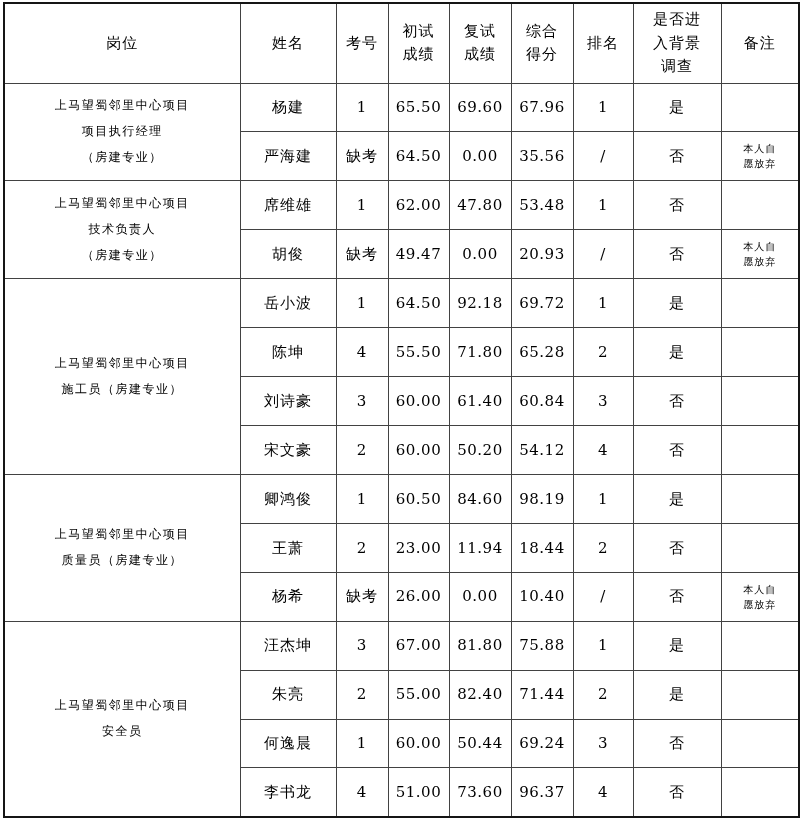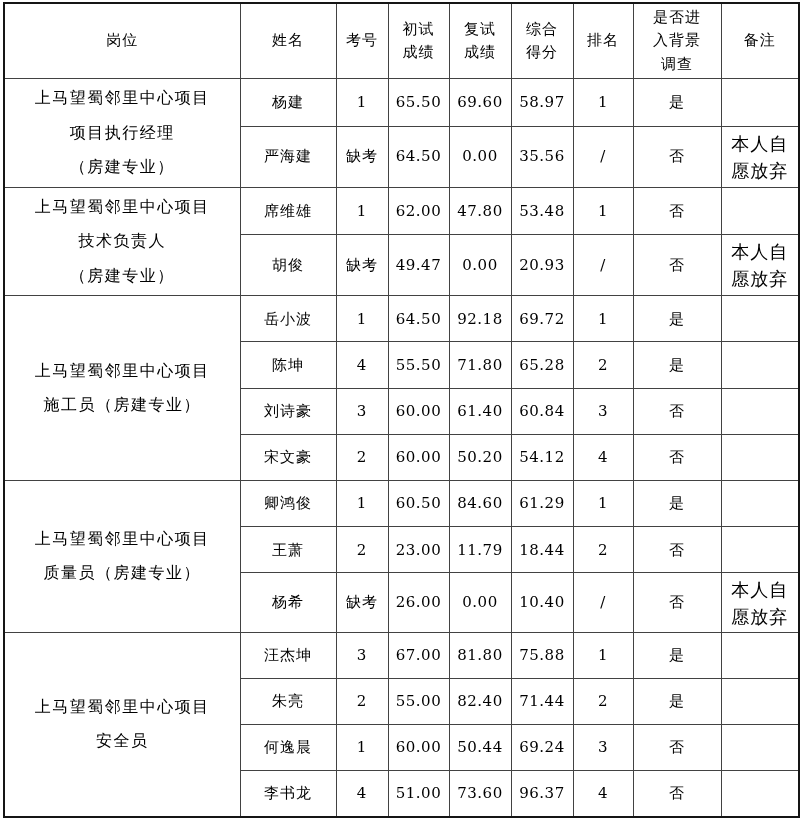--- a/index.html
+++ b/index.html
@@ -40,26 +40,26 @@
   }
   tr.header-row th {
     height: 66px;
     white-space: pre-line;
     line-height: 1.55;
   }
   td.pos-cell {
     white-space: pre-line;
     line-height: 2.15;
     letter-spacing: 1.5px;
-    font-size: 16px;
+    font-size: 12px;
   }
   td.remark-cell {
     white-space: pre-line;
     line-height: 1.5;
-    font-size: 18px;
+    font-size: 10px;
   }
   tr.data-row { height: 46px; }
   td.num-cell { letter-spacing: 0.5px; text-align: center; }
 </style>
 </head>
 <body>
 
 <div class="page">
   <table class="results">
     <colgroup>
@@ -93,21 +93,21 @@
     </tr>
 
     <tr class="data-row">
       <td class="pos-cell" rowspan="2">上马望蜀邻里中心项目
 项目执行经理
 （房建专业）</td>
       <td>杨建</td>
       <td>1</td>
       <td class="num-cell">65.50</td>
       <td class="num-cell">69.60</td>
-      <td class="num-cell">58.97</td>
+      <td class="num-cell">67.96</td>
       <td class="num-cell">1</td>
       <td>是</td>
       <td class="remark-cell"></td>
     </tr>
     <tr class="data-row">
       <td>严海建</td>
       <td>缺考</td>
       <td class="num-cell">64.50</td>
       <td class="num-cell">0.00</td>
       <td class="num-cell">35.56</td>
@@ -185,30 +185,30 @@
       <td class="remark-cell"></td>
     </tr>
 
     <tr class="data-row">
       <td class="pos-cell" rowspan="3">上马望蜀邻里中心项目
 质量员（房建专业）</td>
       <td>卿鸿俊</td>
       <td>1</td>
       <td class="num-cell">60.50</td>
       <td class="num-cell">84.60</td>
-      <td class="num-cell">61.29</td>
+      <td class="num-cell">98.19</td>
       <td class="num-cell">1</td>
       <td>是</td>
       <td class="remark-cell"></td>
     </tr>
     <tr class="data-row">
       <td>王萧</td>
       <td>2</td>
       <td class="num-cell">23.00</td>
-      <td class="num-cell">11.79</td>
+      <td class="num-cell">11.94</td>
       <td class="num-cell">18.44</td>
       <td class="num-cell">2</td>
       <td>否</td>
       <td class="remark-cell"></td>
     </tr>
     <tr class="data-row">
       <td>杨希</td>
       <td>缺考</td>
       <td class="num-cell">26.00</td>
       <td class="num-cell">0.00</td>

